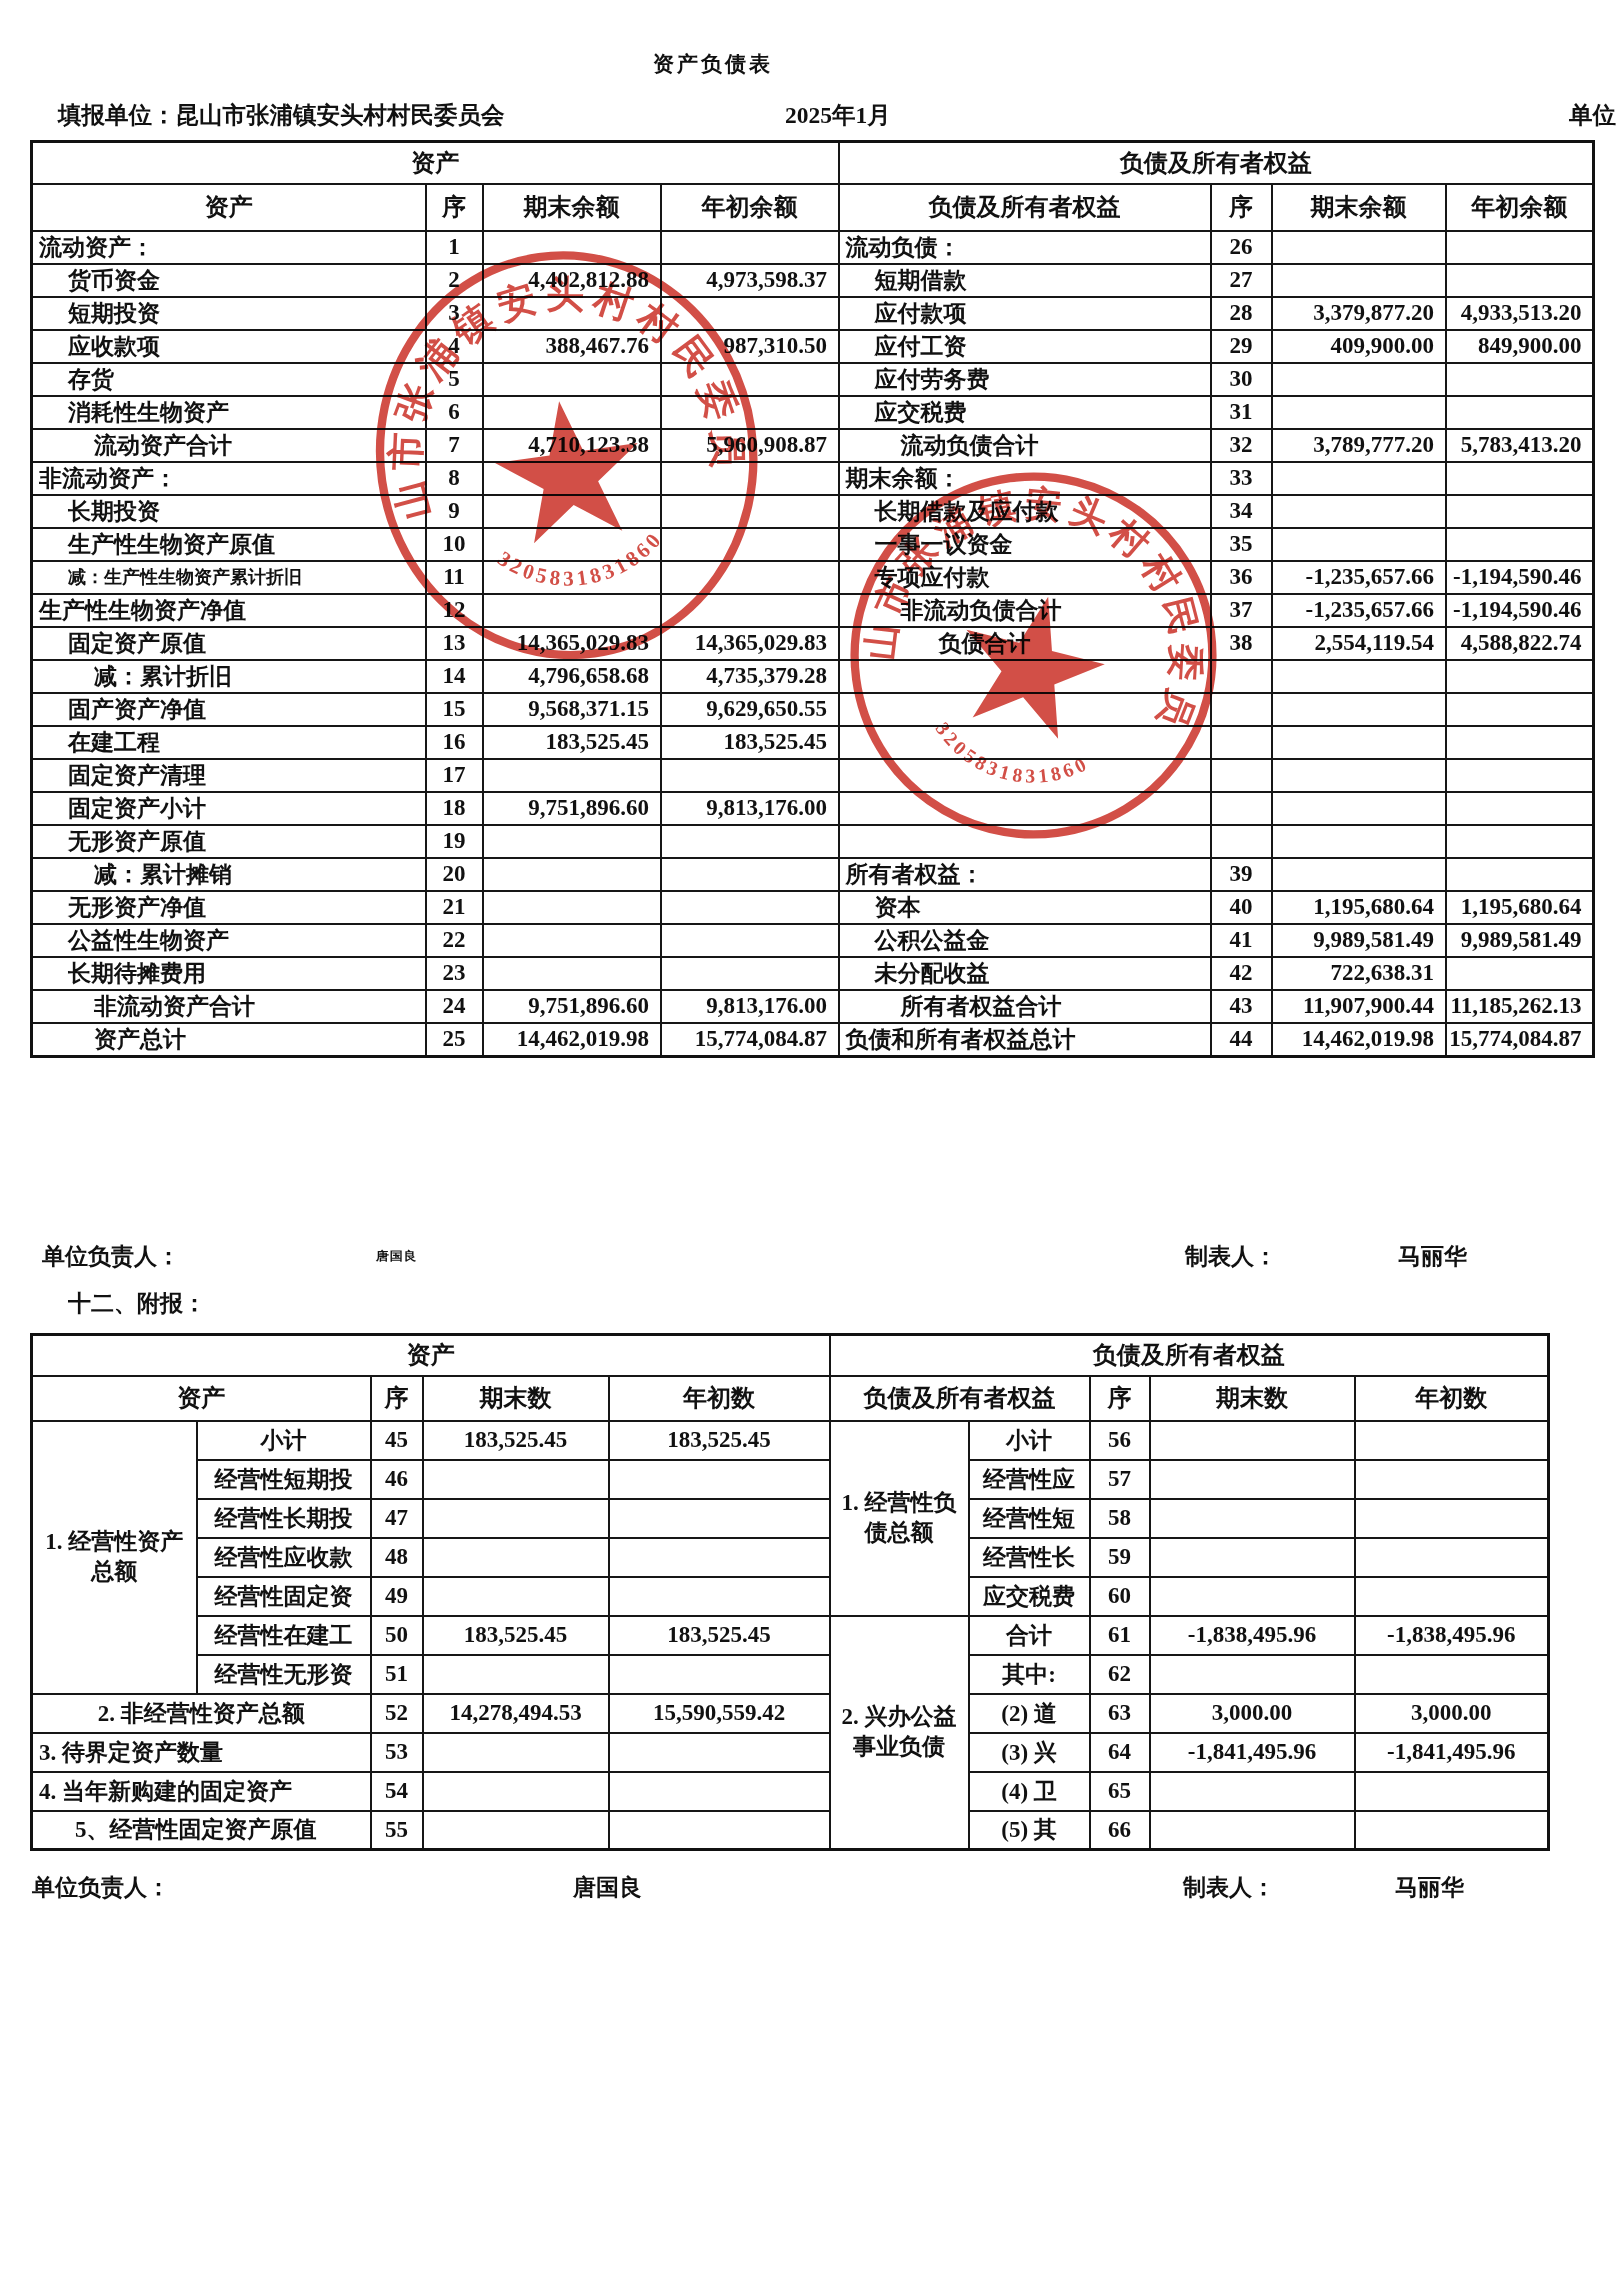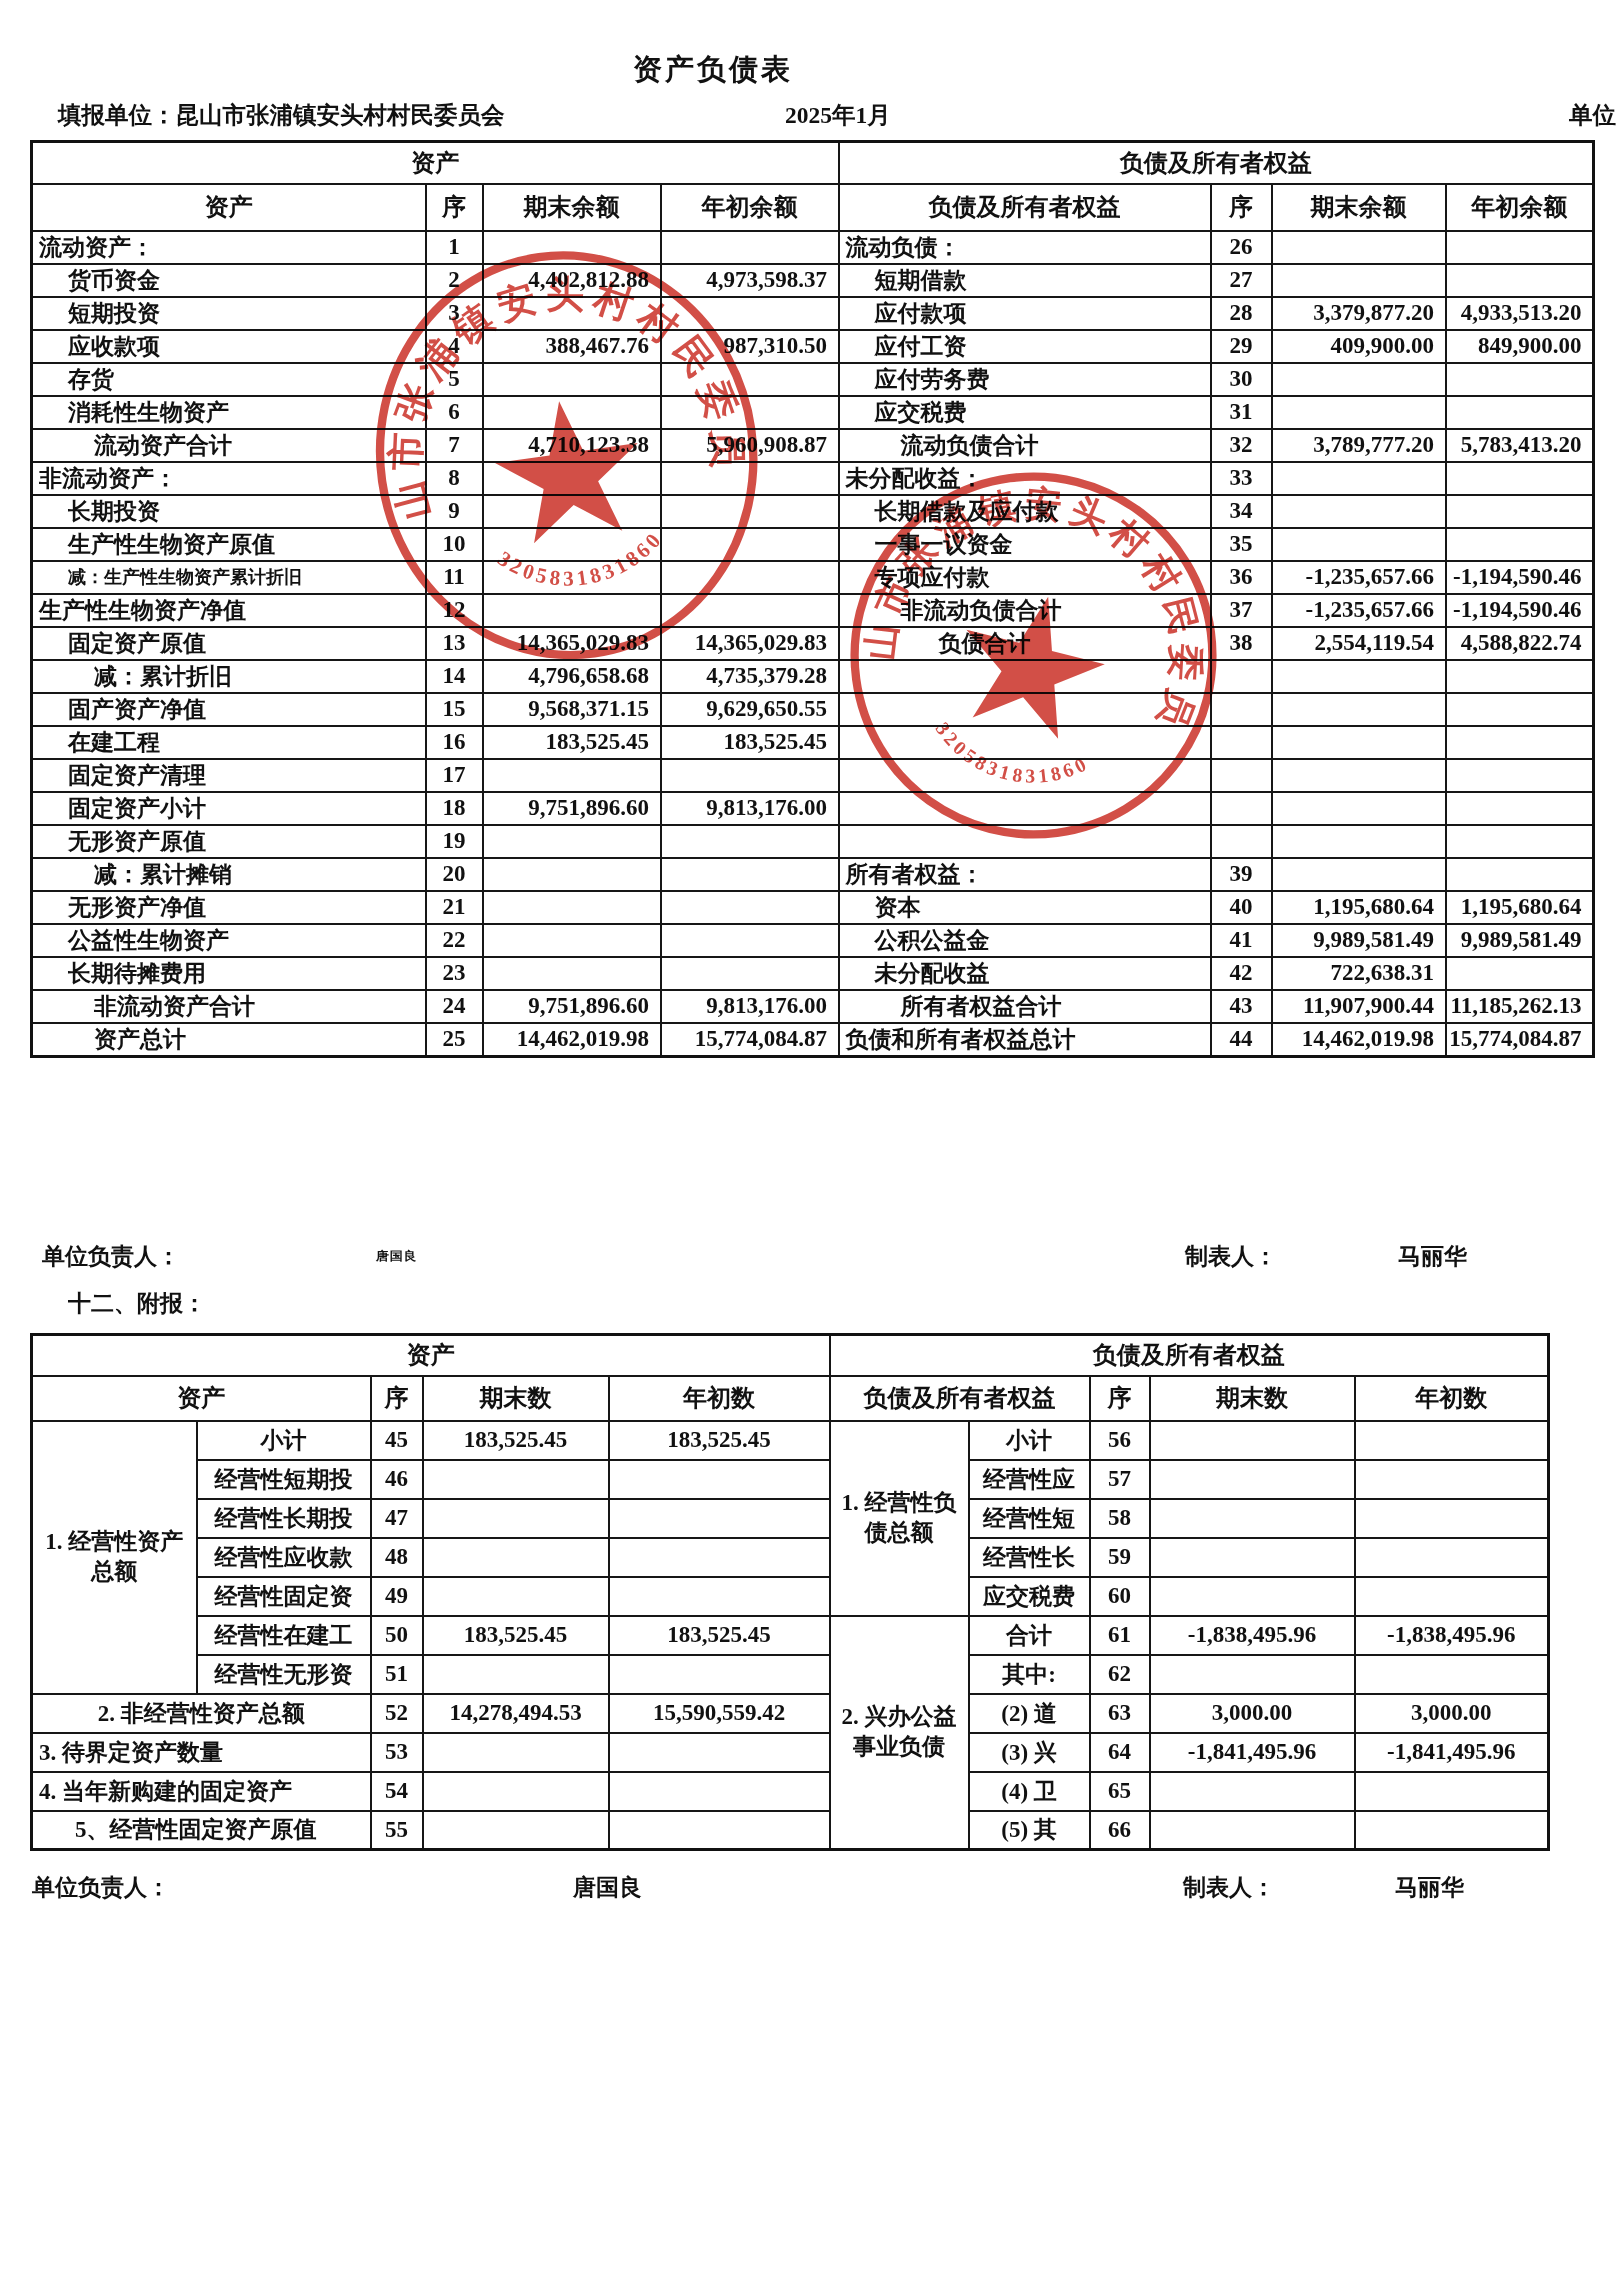--- a/index.html
+++ b/index.html
@@ -1,19 +1,19 @@
 <!DOCTYPE html>
 <html style="font-size:12px"><head>
 <meta charset="utf-8">
 <style>
   html,body{margin:0;padding:0;background:#e8e8e8;}
   #page{position:relative;width:1621px;height:2284px;background:#ffffff;
         font-family:"Liberation Serif","DejaVu Serif",serif;color:#111;overflow:hidden;}
   .abs{position:absolute;white-space:nowrap;}
-  #doc-title{left:0;top:50px;width:1426px;text-align:center;font-size:29px;font-weight:bold;letter-spacing:3px;}
+  #doc-title{left:0;top:50px;width:1426px;text-align:center;font-size:21px;font-weight:bold;letter-spacing:3px;}
   #report-unit{left:58px;top:99px;font-size:23.5px;font-weight:bold;}
   #period{left:785px;top:99px;font-size:23.5px;font-weight:bold;}
   #currency-unit{left:1569px;top:99px;font-size:23.5px;font-weight:bold;}
   table{border-collapse:collapse;table-layout:fixed;position:absolute;}
   td,th{border:2.3px solid #161616;overflow:hidden;white-space:nowrap;font-weight:600;padding:0;}
   th{font-size:24px;text-align:center;font-weight:bold;}
   #t1{left:30px;top:140px;width:1562px;border:3.8px solid #111;}
   #t2{left:30px;top:1333px;width:1517px;border:3.8px solid #111;}
   #t1 tr{height:30px;} #t1 tr.gh{height:42px;} #t1 tr.ch{height:47px;}
   #t2 tr{height:39px;} #t2 tr.gh{height:41px;} #t2 tr.ch{height:45px;}
@@ -136,21 +136,21 @@
           <td class="lbl ind2">流动负债合计</td>
           <td class="seq">32</td>
           <td class="num">3,789,777.20</td>
           <td class="num">5,783,413.20</td>
         </tr>
         <tr>
           <td class="lbl ind0">非流动资产：</td>
           <td class="seq">8</td>
           <td class="num"></td>
           <td class="num"></td>
-          <td class="lbl ind0">未分配收益：</td>
+          <td class="lbl ind0">期末余额：</td>
           <td class="seq">33</td>
           <td class="num"></td>
           <td class="num"></td>
         </tr>
         <tr>
           <td class="lbl ind1">长期投资</td>
           <td class="seq">9</td>
           <td class="num"></td>
           <td class="num"></td>
           <td class="lbl ind1">长期借款及应付款</td>

